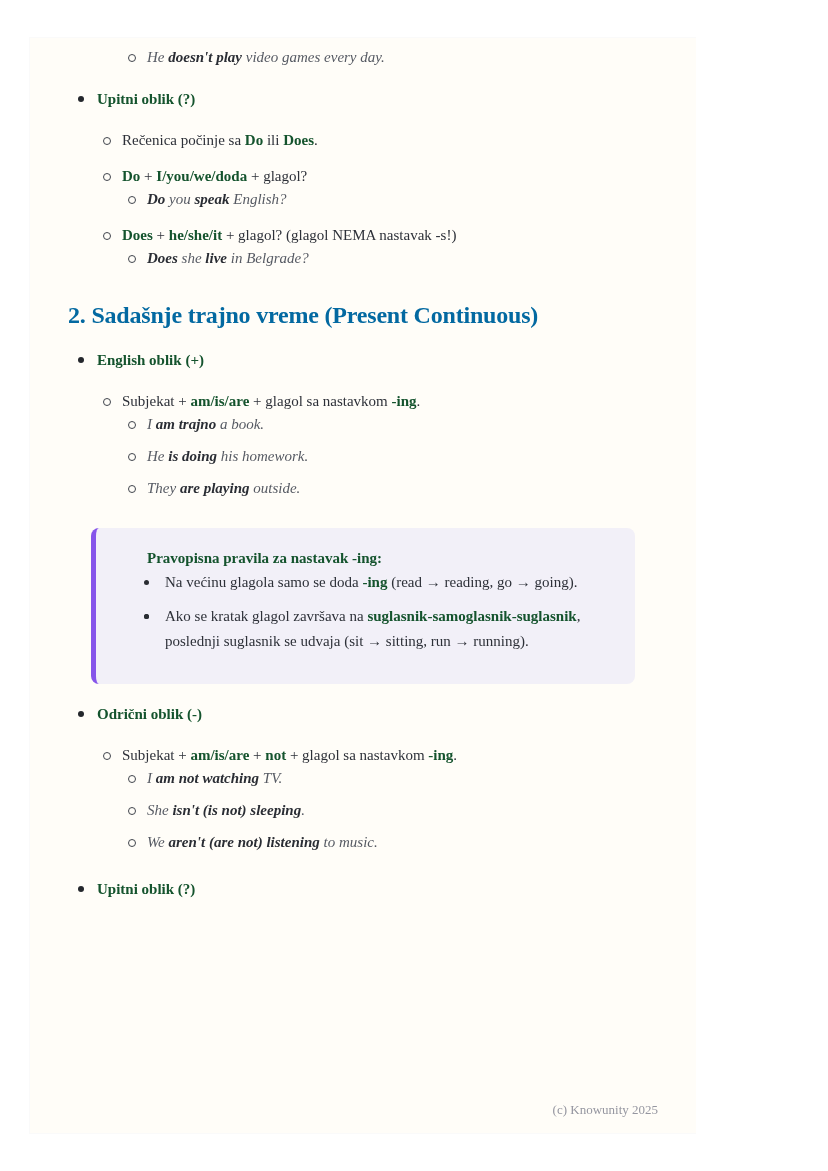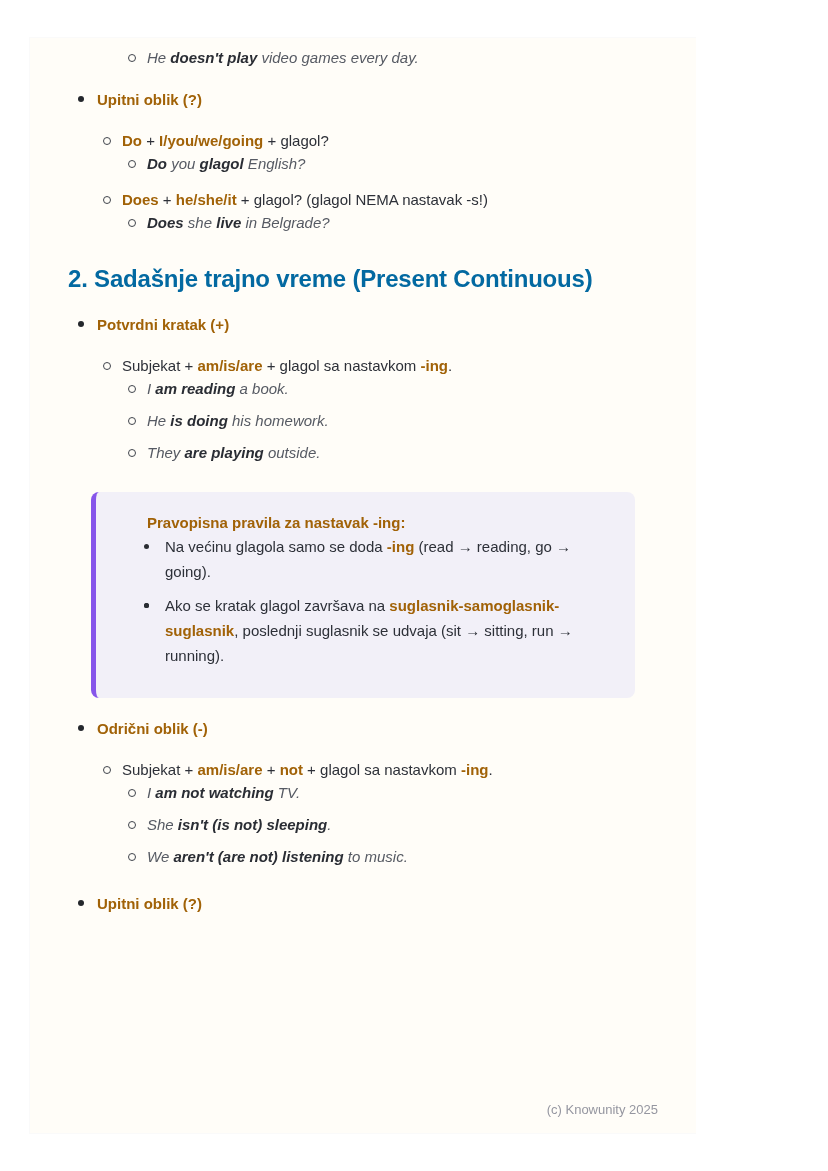--- a/index.html
+++ b/index.html
@@ -1,40 +1,40 @@
 <!DOCTYPE html>
 <html><head>
 <meta charset="utf-8">
 <style>
   html,body{margin:0;padding:0;background:#ffffff;}
   .viewport{
     position:relative;
     width:696px;height:1171px;
     background:#ffffff;
     overflow:hidden;
-    font-family:Liberation Sans, sans-serif;
+    font-family:Liberation Serif, serif;
   }
   .page{
     position:absolute;left:30px;top:38px;
     width:717px;height:1095px;
     background:#fffdf8;
     box-shadow:0 0 0 1px rgba(120,120,140,0.04);
   }
   .next-page{
     position:absolute;left:750px;top:38px;
     width:39px;height:1095px;
     background:#f5f4f8;
     border-left:3px solid #d9d5ee;
   }
   .content{
     padding:8px 30px 0 38px;
     font-size:15px;line-height:23px;
     color:#2d3038;
   }
-  .b{font-weight:700;color:#a16207;}
+  .b{font-weight:700;color:#14532d;}
   h2.doc{
     font-size:24px;line-height:30px;font-weight:700;
     color:#0369a1;margin:30px 0 0 0;letter-spacing:-0.2px;
   }
   h3.doc{
     font-size:19px;line-height:24px;font-weight:700;
     color:#bcb3ee;margin:28px 0 0 0;
   }
   .ul{margin:0;}
   .content > .ul.l1{margin-left:10px;margin-top:19px;}
@@ -74,33 +74,34 @@
 <body>
 
 <div class="viewport">
   <div class="page">
     <div class="content" id="content">
         <div class="ul l3">
           <div class="li it"><span class="marker ring"></span><span class="txt"><span>He </span><span class="b">doesn't play</span><span> video games every day.</span></span></div>
         </div>
         <div class="ul l1">
           <div class="li"><span class="marker disc"></span><span class="txt"><span class="b">Upitni oblik (?)</span></span><div class="ul l2">
-              <div class="li"><span class="marker ring"></span><span class="txt"><span class="b">Do</span><span> + </span><span class="b">I/you/we/going</span><span> + glagol?</span></span><div class="ul l3">
-                  <div class="li it"><span class="marker ring"></span><span class="txt"><span class="b">Do</span><span> you </span><span class="b">glagol</span><span> English?</span></span></div>
+              <div class="li"><span class="marker ring"></span><span class="txt"><span>Rečenica počinje sa </span><span class="b">Do</span><span> ili </span><span class="b">Does</span><span>.</span></span></div>
+              <div class="li"><span class="marker ring"></span><span class="txt"><span class="b">Do</span><span> + </span><span class="b">I/you/we/doda</span><span> + glagol?</span></span><div class="ul l3">
+                  <div class="li it"><span class="marker ring"></span><span class="txt"><span class="b">Do</span><span> you </span><span class="b">speak</span><span> English?</span></span></div>
                 </div></div>
               <div class="li"><span class="marker ring"></span><span class="txt"><span class="b">Does</span><span> + </span><span class="b">he/she/it</span><span> + glagol? (glagol NEMA nastavak -s!)</span></span><div class="ul l3">
                   <div class="li it"><span class="marker ring"></span><span class="txt"><span class="b">Does</span><span> she </span><span class="b">live</span><span> in Belgrade?</span></span></div>
                 </div></div>
             </div></div>
         </div>
         <h2 class="doc">2. Sadašnje trajno vreme (Present Continuous)</h2>
         <div class="ul l1">
-          <div class="li"><span class="marker disc"></span><span class="txt"><span class="b">Potvrdni kratak (+)</span></span><div class="ul l2">
+          <div class="li"><span class="marker disc"></span><span class="txt"><span class="b">English oblik (+)</span></span><div class="ul l2">
               <div class="li"><span class="marker ring"></span><span class="txt"><span>Subjekat + </span><span class="b">am/is/are</span><span> + glagol sa nastavkom </span><span class="b">-ing</span><span>.</span></span><div class="ul l3">
-                  <div class="li it"><span class="marker ring"></span><span class="txt"><span>I </span><span class="b">am reading</span><span> a book.</span></span></div>
+                  <div class="li it"><span class="marker ring"></span><span class="txt"><span>I </span><span class="b">am trajno</span><span> a book.</span></span></div>
                   <div class="li it"><span class="marker ring"></span><span class="txt"><span>He </span><span class="b">is doing</span><span> his homework.</span></span></div>
                   <div class="li it"><span class="marker ring"></span><span class="txt"><span>They </span><span class="b">are playing</span><span> outside.</span></span></div>
                 </div></div>
             </div></div>
         </div>
         <div class="callout">
           <div class="co-title"><span class="b">Pravopisna pravila za nastavak -ing:</span></div>
           <div class="co-list">
             <div class="cli"><span class="marker"></span><span class="txt"><span>Na većinu glagola samo se doda </span><span class="b">-ing</span><span> (read → reading, go → going).</span></span></div>
             <div class="cli"><span class="marker"></span></div>

